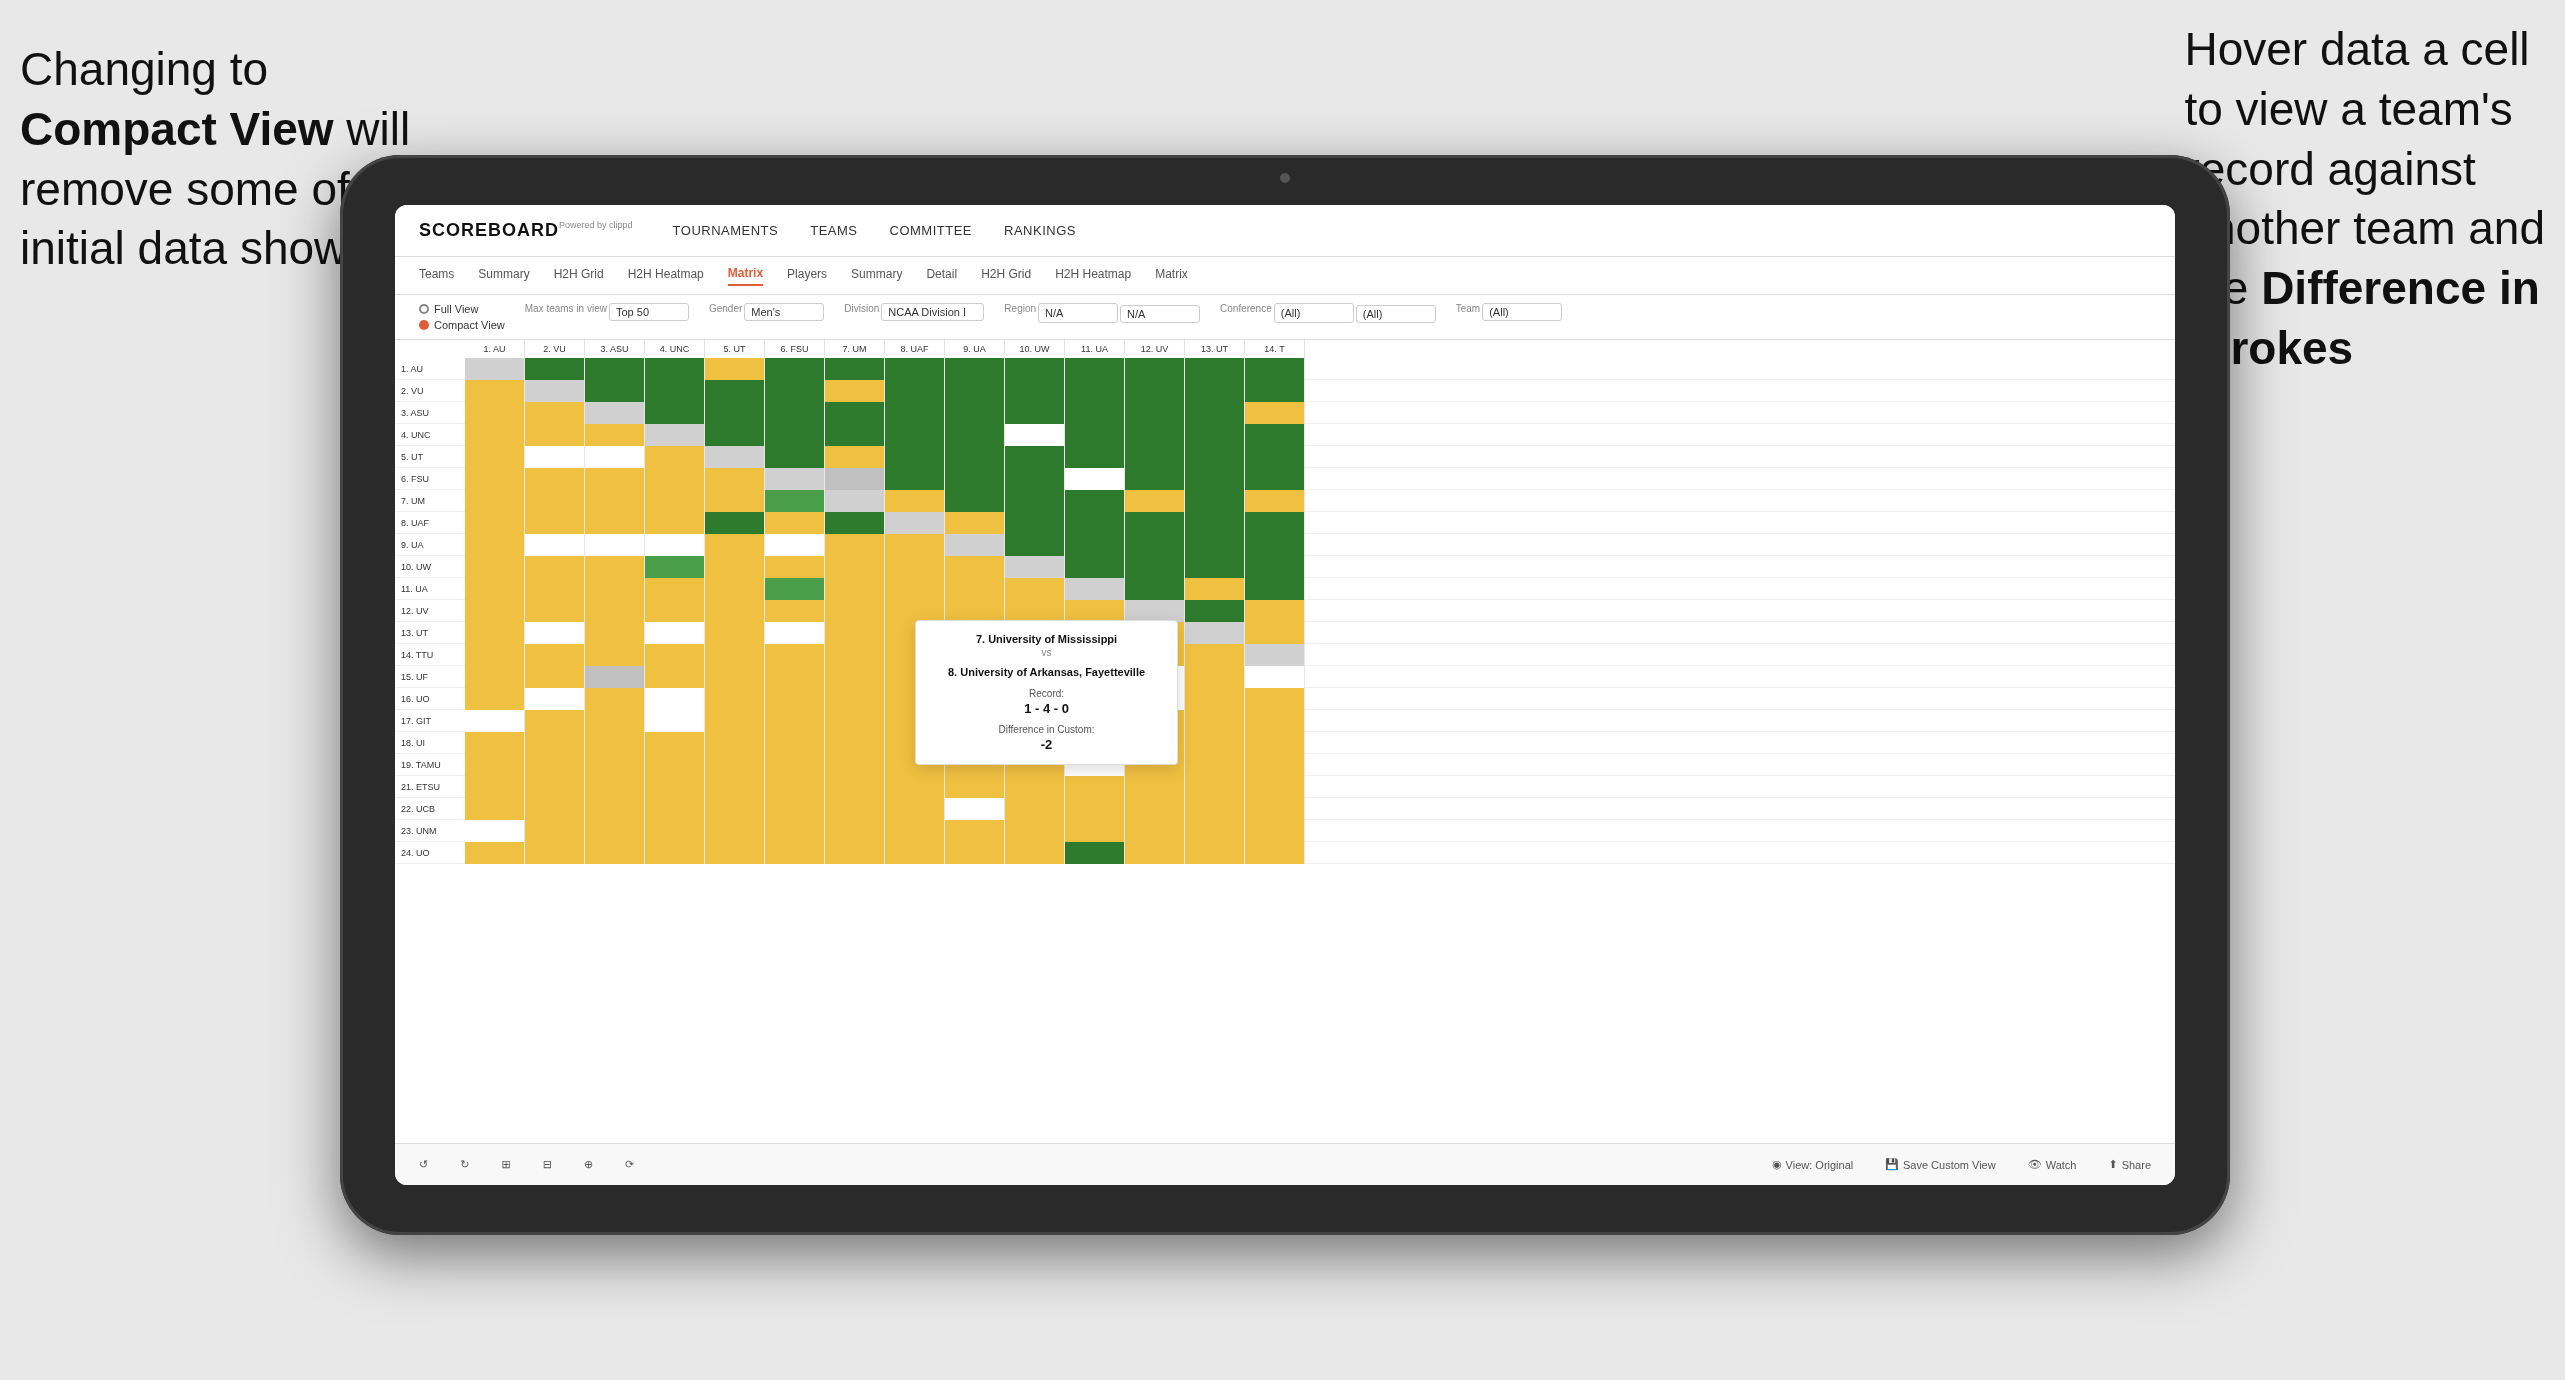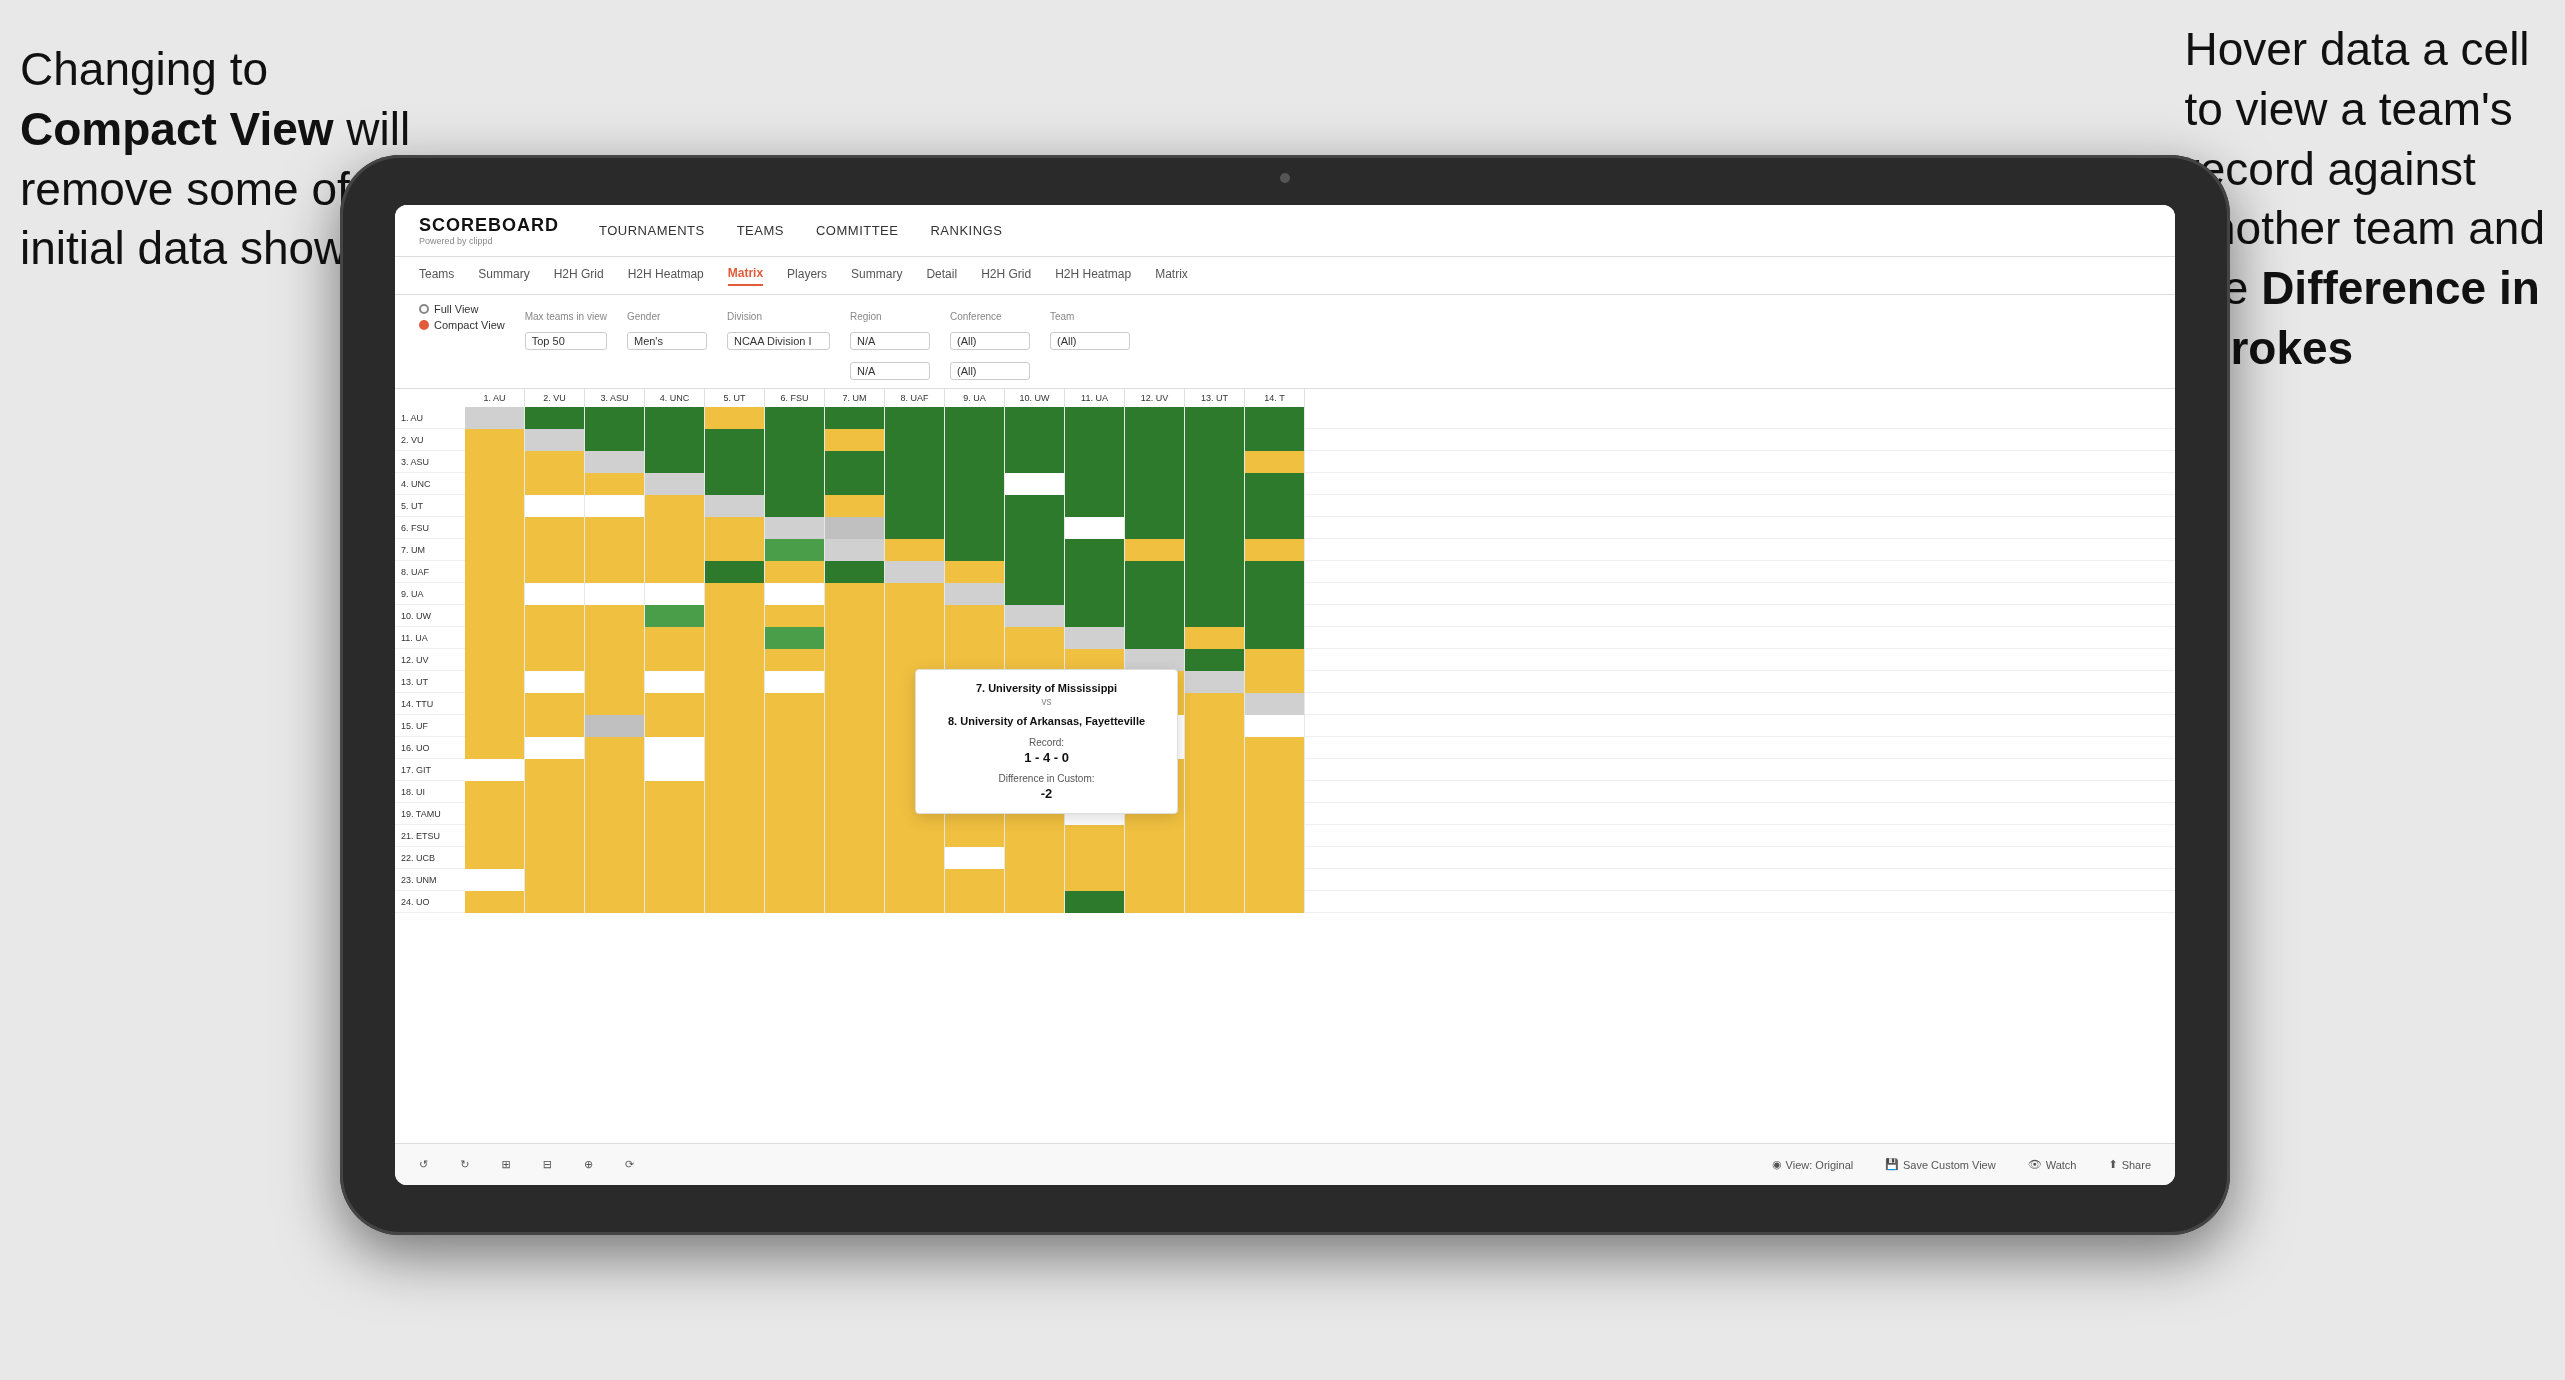--- a/index.html
+++ b/index.html
@@ -80,21 +80,21 @@
       align-items: center;
       padding: 0 24px;
       height: 52px;
       border-bottom: 1px solid #ddd;
       background: #fff;
       flex-shrink: 0;
     }
 
     .logo-area {
       display: flex;
-      flex-direction: column;
+      flex-direction: row;
       margin-right: 40px;
     }
 
     .logo-title {
       font-size: 18px;
       font-weight: 900;
       letter-spacing: 1px;
       color: #111;
       text-transform: uppercase;
     }
@@ -173,23 +173,22 @@
       border: 2px solid #888;
       background: #fff;
     }
     .radio-circle.selected {
       border-color: #e05c3a;
       background: #e05c3a;
     }
 
     .control-group {
       display: flex;
-      flex-direction: column;
-      gap: 10px;
-      margin-top: 8px;
+      flex-direction: row;
+      gap: 2px;
     }
 
     .control-label {
       font-size: 10px;
       color: #888;
     }
 
     .control-select {
       font-size: 11px;
       color: #333;

